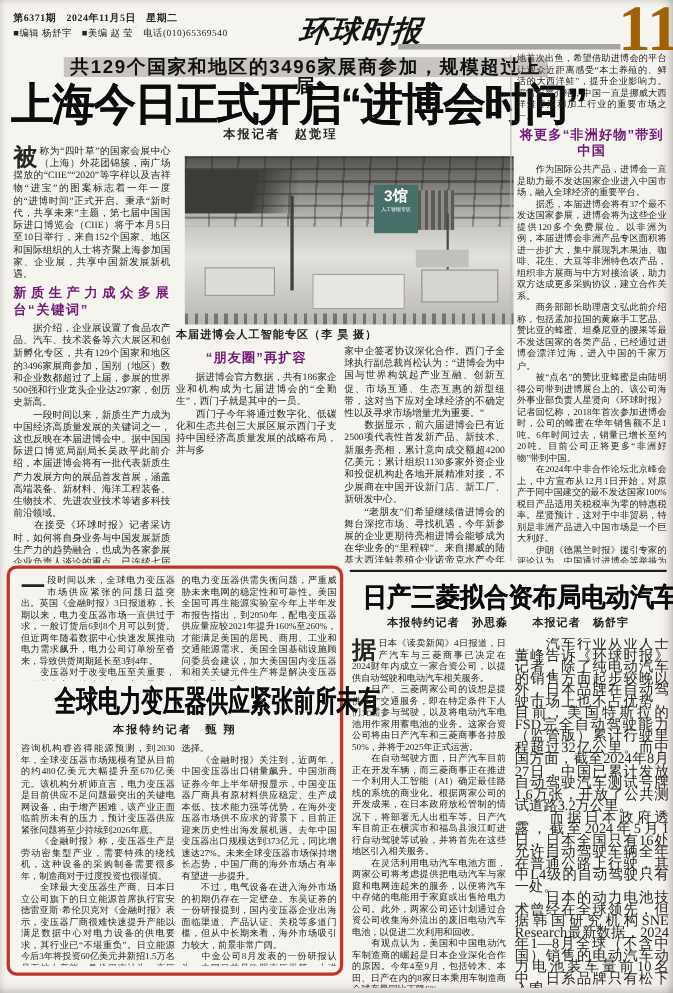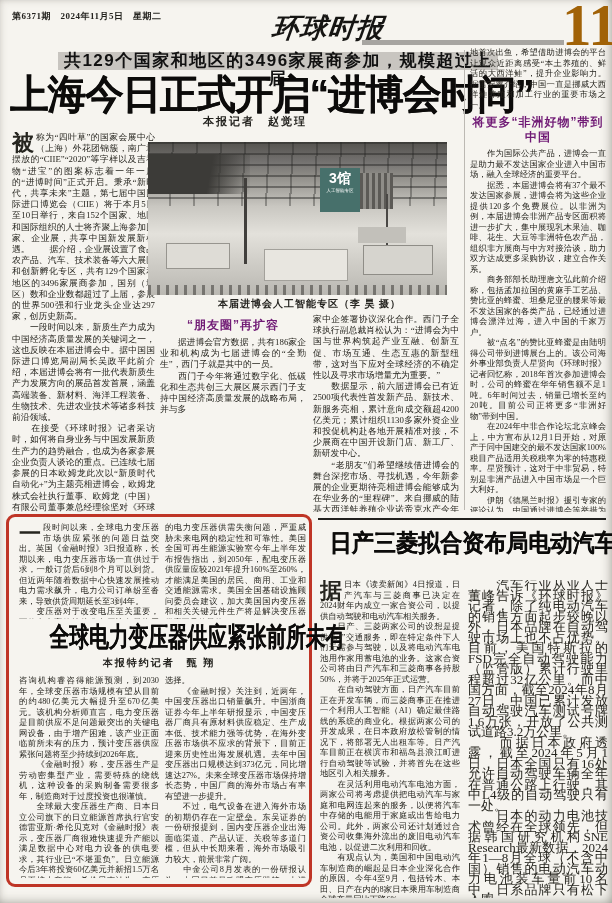--- a/index.html
+++ b/index.html
@@ -33,39 +33,39 @@
   .subhead { display:block; font-family:"Liberation Sans","DejaVu Sans",sans-serif; font-weight:900; font-size:12px; line-height:15px; letter-spacing:1.5px; margin:4px 0; color:#701a75; }
   .subhead.center { text-align:center; letter-spacing:1px; }
 
   .col1 { left:12px; top:132px; width:143px; height:380px; }
   .col2 { left:160px; top:314px; width:146px; height:198px; }
   .col3 { left:313px; top:314px; width:146px; height:198px; }
   .vrule { left:464px; top:50px; width:1px; height:460px; background:#bcb9b3; }
   .col4 { left:470px; top:48px; width:136px; height:464px; font-size:8.3px; line-height:10.5px; }
 
   
-  .photo { left:148px; top:142px; width:299px; height:153px; overflow:hidden;
+  .photo { left:168px; top:142px; width:299px; height:153px; overflow:hidden;
     background:linear-gradient(180deg,#54524e 0%,#747270 13%,#8e8c87 22%,#c9c7c1 42%,#e3e1db 60%,#d0cec8 78%,#bab8b2 100%);padding-left:32px; }
   .ceiling { position:absolute; left:0; top:0; width:100%; height:42%;
     background:
       repeating-linear-gradient(180deg, rgba(35,35,33,.45) 0 2px, transparent 2px 11px),
       repeating-linear-gradient(93deg, rgba(35,35,33,.35) 0 2px, transparent 2px 24px); }
   .mezzanine { position:absolute; left:0; top:8%; width:34%; height:26%; background:linear-gradient(100deg,#3c3b38 60%, rgba(60,59,56,0)); }
   .grille { position:absolute; right:18%; top:20%; width:14%; height:24%; background:repeating-linear-gradient(90deg,#8f8d88 0 3px,#5c5a56 3px 6px); }
   .sign { position:absolute; left:172px; top:26px; width:40px; height:44px; background:#47706b; color:#fff; text-align:center; }
   .sign-big { font-size:14px; font-weight:bold; line-height:20px; }
   .sign-small { font-size:4.5px; line-height:6px; }
   .pole1 { position:absolute; left:96px; top:36px; width:3px; height:86px; background:#413f3c; }
   .pole2 { position:absolute; left:238px; top:52px; width:2px; height:70px; background:#4a4845; }
   .booth1 { position:absolute; left:18px; bottom:26px; width:64px; height:26px; background:#dedcd6; border:1px solid #97958f; }
   .booth2 { position:absolute; left:116px; bottom:14px; width:84px; height:32px; background:#e8e6e0; border:1px solid #a3a19b; }
   .booth3 { position:absolute; right:14px; bottom:20px; width:70px; height:30px; background:#d6d4ce; border:1px solid #8f8d87; }
   .booth4 { position:absolute; left:210px; bottom:52px; width:48px; height:16px; background:#c2c0ba; }
   .crowd { position:absolute; left:0; bottom:0; width:100%; height:10px; background:repeating-linear-gradient(90deg, rgba(60,58,54,.55) 0 3px, transparent 3px 9px); }
-  .caption { left:160px; top:297px; width:299px; text-align:center; font-size:10px; font-weight:bold; letter-spacing:1px; }
+  .caption { left:160px; top:297px; width:299px; text-align:left; font-size:10px; font-weight:bold; letter-spacing:1px; }
 
   
   .redbox { left:6px; top:514px; width:306px; height:373px; border:3px solid #bf3526; border-radius:9px; }
   .t-intro-a { left:10px; top:6px; width:140px; height:96px; }
   .t-intro-b { left:156px; top:6px; width:141px; height:96px; }
   .t-headline { left:0px; top:102px; width:300px; text-align:center; white-space:nowrap; font-size:27px; font-weight:900; font-family:"Liberation Sans","DejaVu Sans",sans-serif; color:#0c0b0a; transform:scaleX(.73); transform-origin:center; text-shadow:.5px 0 currentColor; }
   .t-byline { left:0px; top:139px; width:300px; text-align:center; font-size:10px; font-weight:bold; letter-spacing:2px; }
   .t-body-a { left:10px; top:159px; width:140px; height:202px; }
   .t-body-b { left:156px; top:159px; width:141px; height:202px; }
   .redbox .col { font-size:8.3px; line-height:10.5px; }
@@ -76,30 +76,32 @@
   .n-byline { left:318px; top:559px; width:288px; text-align:center; font-size:10px; font-weight:bold; letter-spacing:1px; }
   .n-col-a { left:320px; top:580px; width:140px; height:318px; font-size:8.3px; line-height:10.5px; }
   .n-col-b { left:468px; top:580px; width:140px; height:318px; font-size:13px; line-height:10.5px; }
 </style>
 </head>
 <body>
 
 <div class="page">
 
   <div class="abs issue-line">第6371期　2024年11月5日　星期二</div>
+  <div class="abs editor-line">■编辑 杨舒宇　■美编 赵 莹　电话(010)65369540</div>
   <div class="abs logo">环球时报</div>
   <div class="abs section-rule"></div>
   <div class="abs page-num">11</div>
 
   <div class="abs kicker sans">共129个国家和地区的3496家展商参加，规模超过上届</div>
   <div class="abs headline-main sans">上海今日正式开启“进博会时间”</div>
   <div class="abs byline-main">本报记者　赵觉珵</div>
 
   <div class="col col1">
     <span class="dropcap">被</span><span class="txt">称为“四叶草”的国家会展中心（上海）外花团锦簇，南广场摆放的“CIIE”“2020”等字样以及吉祥物“进宝”的图案标志着一年一度的“进博时间”正式开启。秉承“新时代，共享未来”主题，第七届中国国际进口博览会（CIIE）将于本月5日至10日举行，来自152个国家、地区和国际组织的人士将齐聚上海参加国家、企业展，共享中国新发展新机遇。</span>
+    <span class="subhead">新质生产力成众多展台“关键词”</span>
     <span class="txt">　　据介绍，企业展设置了食品农产品、汽车、技术装备等六大展区和创新孵化专区，共有129个国家和地区的3496家展商参加，国别（地区）数和企业数都超过了上届，参展的世界500强和行业龙头企业达297家，创历史新高。
 　　一段时间以来，新质生产力成为中国经济高质量发展的关键词之一，这也反映在本届进博会中。据中国国际进口博览局副局长吴政平此前介绍，本届进博会将有一批代表新质生产力发展方向的展品首发首展，涵盖高端装备、新材料、海洋工程装备、生物技术、先进农业技术等诸多科技前沿领域。
 　　在接受《环球时报》记者采访时，如何将自身业务与中国发展新质生产力的趋势融合，也成为各家参展企业负责人谈论的重点。已连续七届参展的日本欧姆龙此次以“新质时代自动化+”为主题亮相进博会，欧姆龙株式会社执行董事、欧姆龙（中国）有限公司董事兼总经理徐坚对《环球时报》记者表示，这既是响应中国以新质生产力推动高质量发展的重要议题，也是展示欧姆龙工业自动化、健康医疗、器件与模块解决</span>
   </div>
 
   <div class="abs photo">
     <div class="ceiling"></div>
     <div class="mezzanine"></div>
     <div class="grille"></div>
     <div class="pole1"></div>
@@ -160,20 +162,21 @@
     <div class="col t-body-b">
       <span class="txt">选择。
 　　《金融时报》关注到，近两年，中国变压器出口销量飙升。中国浙商证券今年上半年研报显示，中国变压器厂商具有原材料供应稳定、生产成本低、技术能力强等优势，在海外变压器市场供不应求的背景下，目前正迎来历史性出海发展机遇。去年中国变压器出口规模达到373亿元，同比增速达27%。未来全球变压器市场保持增长态势，中国厂商的海外市场占有率有望进一步提升。
 　　不过，电气设备在进入海外市场的初期仍存在一定壁垒。东吴证券的一份研报提到，国内变压器企业出海面临渠道、产品认证、关税等多道门槛，但从中长期来看，海外市场吸引力较大，前景非常广阔。
 　　中金公司8月发表的一份研报认为，中国目前是欧盟变压器第一大进口国，中资有一定业绩和品牌基础，有望凭借技术实力和性价比优势进一步打开欧洲市场。▲</span>
     </div>
   </div>
 
   <div class="abs n-rule"></div>
   <div class="abs n-headline">日产三菱拟合资布局电动汽车</div>
+  <div class="abs n-byline">本报特约记者　孙思淼　　本报记者　杨舒宇</div>
   <div class="col n-col-a">
     <span class="dropcap">据</span><span class="txt">日本《读卖新闻》4日报道，日产汽车与三菱商事已决定在2024财年内成立一家合资公司，以提供自动驾驶和电动汽车相关服务。
 　　日产、三菱两家公司的设想是提供“L4”交通服务，即在特定条件下人们无需参与驾驶，以及将电动汽车电池用作家用蓄电池的业务。这家合资公司将由日产汽车和三菱商事各持股50%，并将于2025年正式运营。
 　　在自动驾驶方面，日产汽车目前正在开发车辆，而三菱商事正在推进一个利用人工智能（AI）确定最佳路线的系统的商业化。根据两家公司的开发成果，在日本政府放松管制的情况下，将部署无人出租车等。日产汽车目前正在横滨市和福岛县浪江町进行自动驾驶等试验，并将首先在这些地区引入相关服务。
 　　在灵活利用电动汽车电池方面，两家公司将考虑提供把电动汽车与家庭和电网连起来的服务，以便将汽车中存储的电能用于家庭或出售给电力公司。此外，两家公司还计划通过合资公司收集海外流出的废旧电动汽车电池，以促进二次利用和回收。
 　　有观点认为，美国和中国电动汽车制造商的崛起是日本企业深化合作的原因。今年4至9月，包括铃木、本田、日产在内的8家日本乘用车制造商全球产量同比下降6%。</span>
   </div>
   <div class="col n-col-b">
     <span class="txt">　　汽车行业从业人士董峰告诉《环球时报》记者，除了纯电动汽车的销售方面起步较晚以外，日本品牌在自动驾驶市场上也不占优势。目前，美国特斯拉的FSD完全自动驾驶能力（监管版）累计行驶里程超过32亿公里。而中国方面，截至2024年8月27日，中国已累计发放自动驾驶汽车测试号牌1.6万张，开放了公共测试道路3.2万公里。
 　　而据日本政府透露，截至2024年5月1日，日本全国只有16处允许自动驾驶车辆全年在普通公路上行驶，其中L4级的自动驾驶只有一处。

